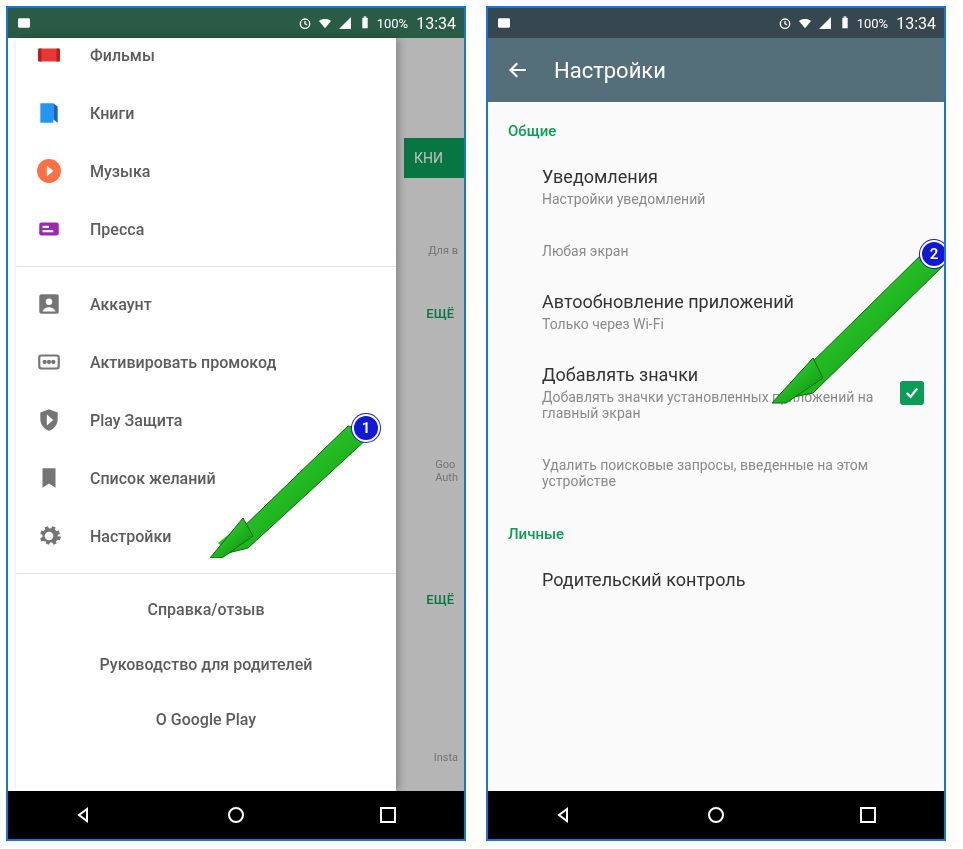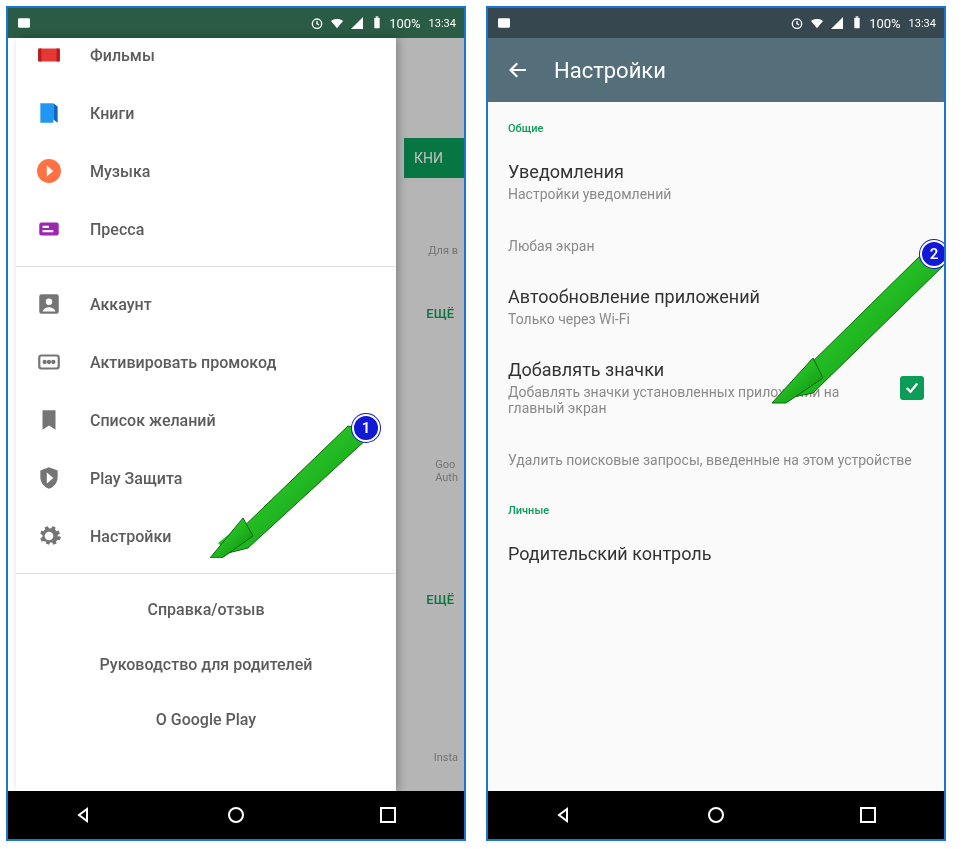--- a/index.html
+++ b/index.html
@@ -27,21 +27,21 @@
     color: #fff;
     display: flex;
     align-items: center;
     padding: 10px 8px;
     font-size: 14px;
   }
   .phone.right .status-bar { background: #36474f; }
   .status-left { flex: 1; display: flex; gap: 6px; align-items: center; }
   .status-right { display: flex; gap: 4px; align-items: center; }
   .status-right .pct { font-size: 13px; }
-  .status-right .time { font-size: 11px; margin-left: 4px; }
+  .status-right .time { font-size: 16px; margin-left: 4px; }
   .sb-ico { display:inline-flex; width:16px; height:16px; }
   
   .body-area {
     position: absolute;
     top: 30px; left:0; right:0; bottom:48px;
   }
   
   .navbar {
     position: absolute;
     bottom:0; left:0; right:0;
@@ -110,28 +110,29 @@
     font-weight:400;
   }
   .settings-scroll {
     position:absolute;
     top:64px; left:0; right:0; bottom:0;
     background:#fafafa;
     overflow:hidden;
   }
   .section-header {
     color:#0b9d58;
-    font-size:11px;
+    font-size:15px;
     font-weight:500;
     padding: 20px 20px 10px;
   }
   .setting {
     padding: 16px 20px;
     border-bottom: none;
     position:relative;
+    margin-left:34px;
   }
   .setting .title { font-size:18px; color:#333; }
   .setting .sub { font-size:14px; color:#8a8a8a; margin-top:4px; }
   .setting .check {
     position:absolute; right:20px; top:50%; transform:translateY(-50%);
     width:24px; height:24px; background:#0b9d58; border-radius:3px;
     display:flex; align-items:center; justify-content:center;
   }
   
   .arrow {
@@ -261,33 +262,33 @@
               <circle cx="8" cy="12" r="1" fill="#757575"></circle>
               <circle cx="12" cy="12" r="1" fill="#757575"></circle>
               <circle cx="16" cy="12" r="1" fill="#757575"></circle>
             </svg>
         </span>
         <span>Активировать промокод</span>
       </div>
       <div class="menu-item">
         <span class="menu-ico">
           <svg viewBox="0 0 24 24" fill="#757575">
-              <path d="M6 3h12v18l-6-4-6 4z"></path>
-            </svg>
-        </span>
-        <span>Список желаний</span>
-      </div>
-      <div class="menu-item">
-        <span class="menu-ico">
-          <svg viewBox="0 0 24 24" fill="#757575">
               <path d="M12 2l8 3v6c0 5-3 9-8 11-5-2-8-6-8-11V5z"></path>
               <path d="M10 7l6 5-6 5z" fill="#fff"></path>
             </svg>
         </span>
         <span>Play Защита</span>
+      </div>
+      <div class="menu-item">
+        <span class="menu-ico">
+          <svg viewBox="0 0 24 24" fill="#757575">
+              <path d="M6 3h12v18l-6-4-6 4z"></path>
+            </svg>
+        </span>
+        <span>Список желаний</span>
       </div>
       <div class="menu-item">
         <span class="menu-ico">
           <svg viewBox="0 0 24 24" fill="#757575">
               <path d="M12 8a4 4 0 100 8 4 4 0 000-8zm9 4l2 1-1 3-2-.5a8 8 0 01-1.5 1.5l.5 2-3 1-1-2a8 8 0 01-2 0l-1 2-3-1 .5-2A8 8 0 017 16.5L5 17l-1-3 2-1a8 8 0 010-2l-2-1 1-3 2 .5A8 8 0 018.5 6L8 4l3-1 1 2a8 8 0 012 0l1-2 3 1-.5 2A8 8 0 0119 7.5l2-.5 1 3-2 1a8 8 0 010 2z"></path>
             </svg>
         </span>
         <span>Настройки</span>
       </div>
 

